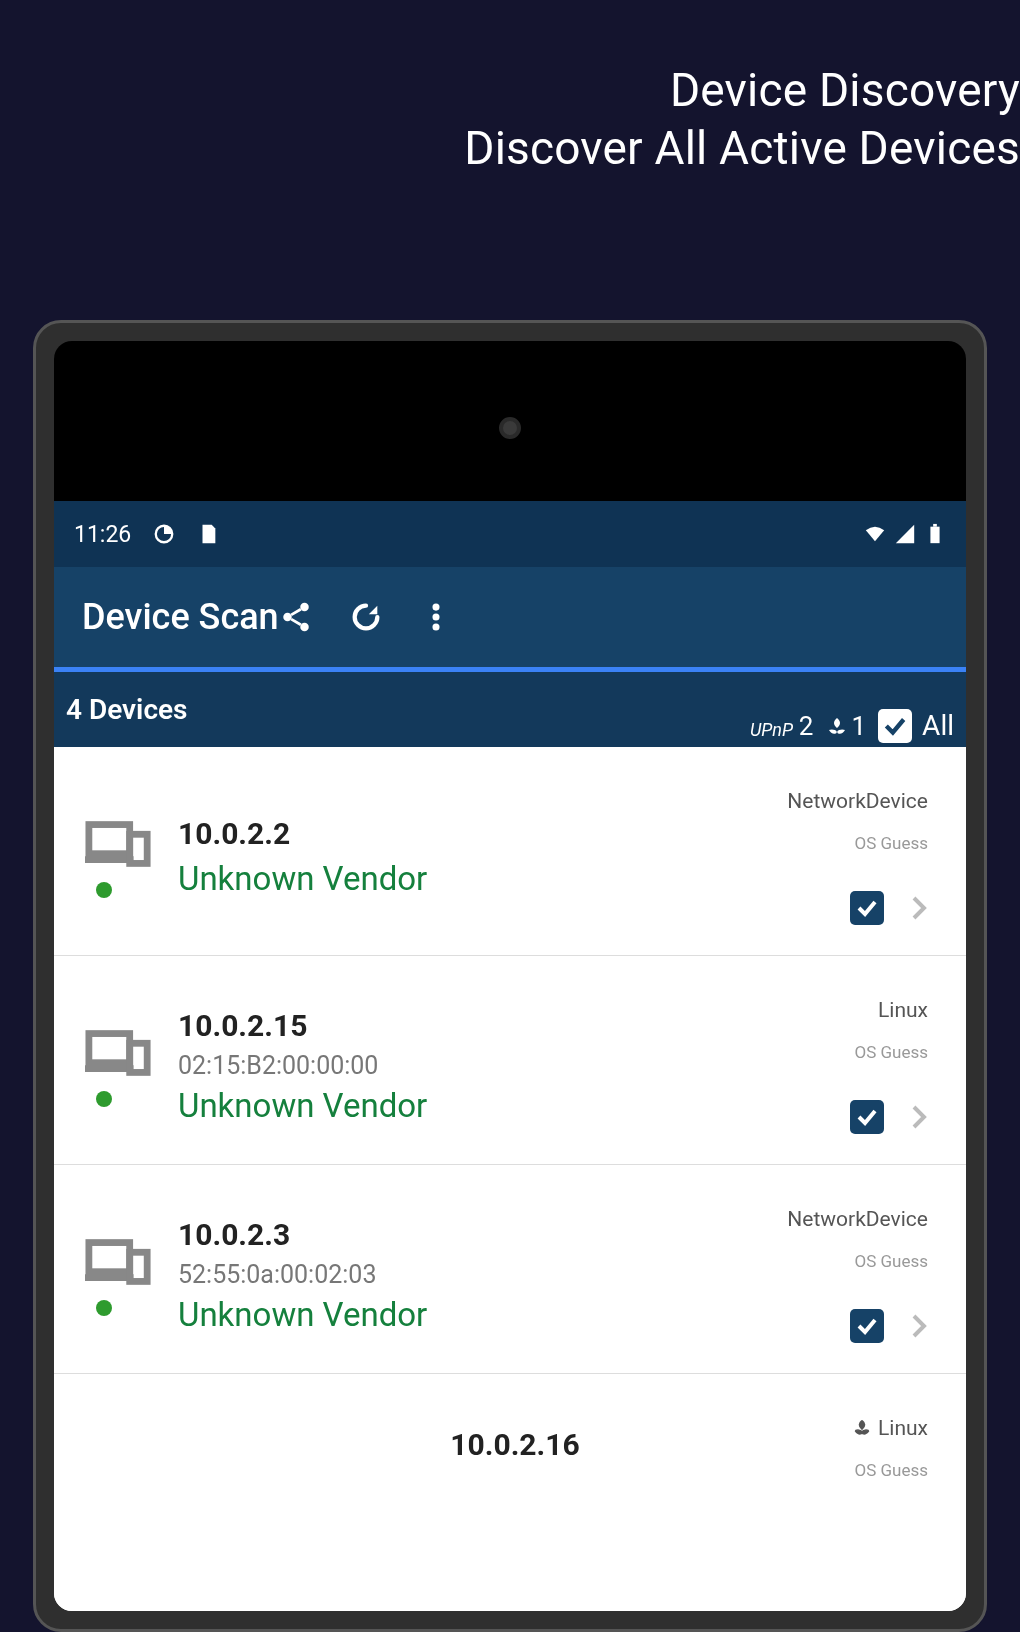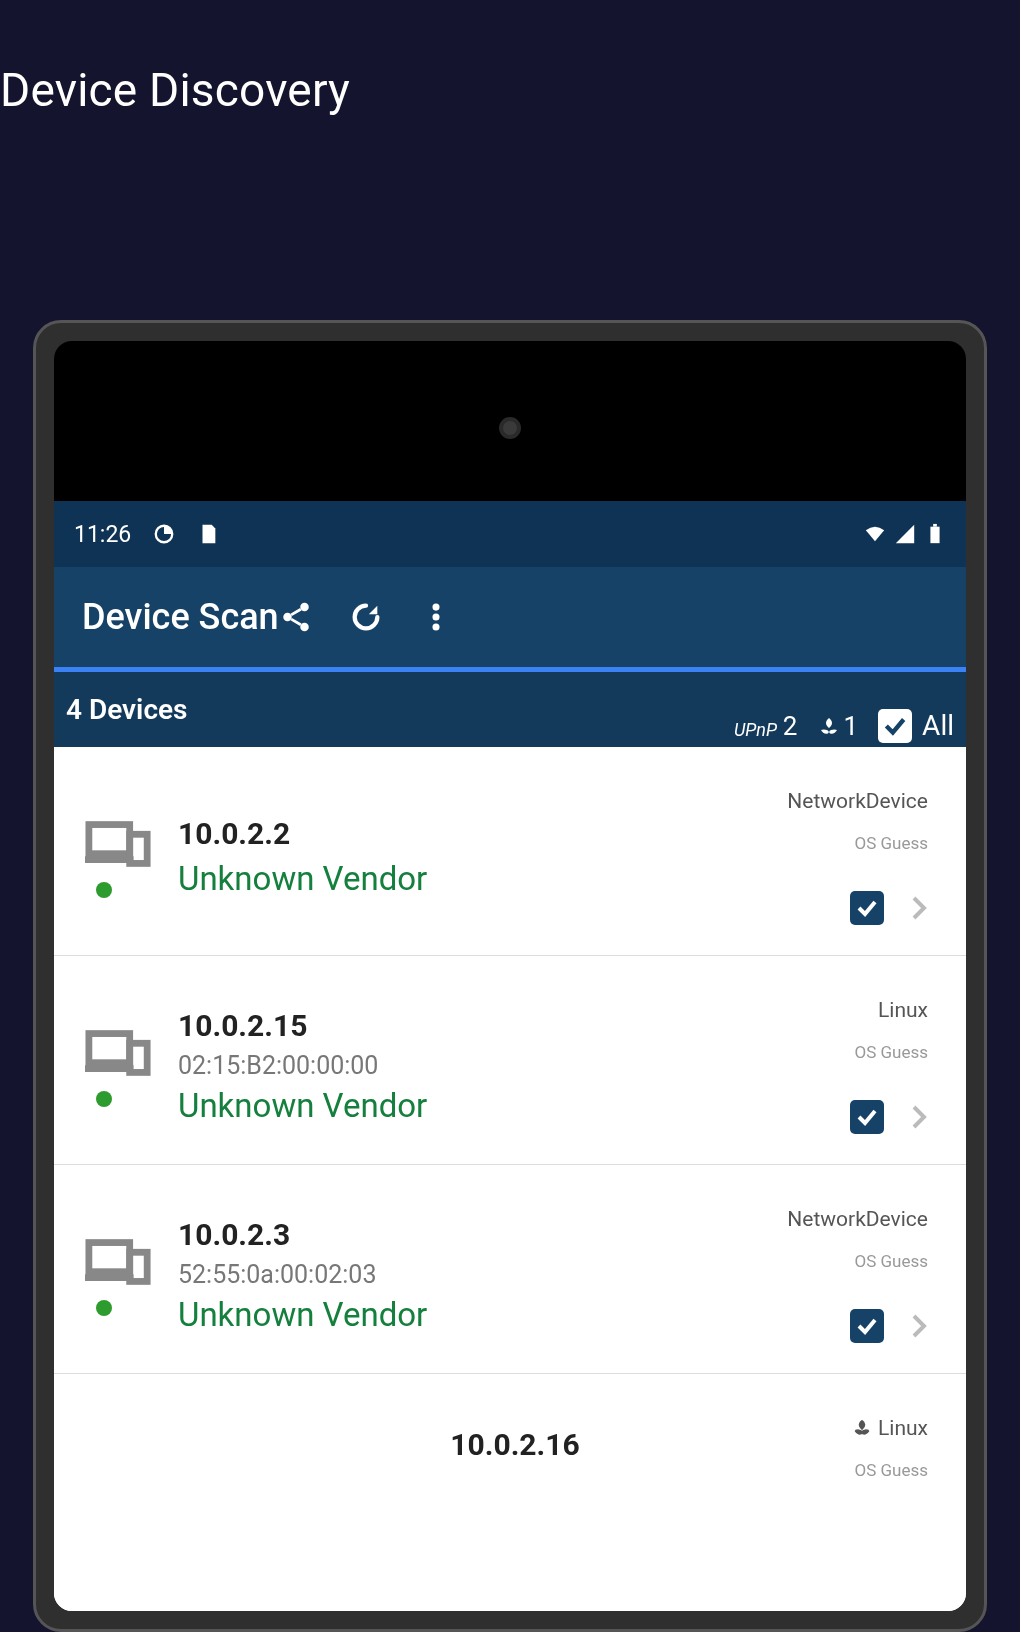--- a/index.html
+++ b/index.html
@@ -1,38 +1,38 @@
 <!DOCTYPE html>
 <html><head>
   <meta charset="utf-8">
   <style>
     * { margin:0; padding:0; box-sizing:border-box; font-family:-apple-system,BlinkMacSystemFont,"Segoe UI",Roboto,Arial,sans-serif; }
     body { background:#14142e; width:1020px; height:1632px; overflow:hidden; position:relative; }
 
-    .promo-text { text-align:left; color:#fff; font-size:46px; font-weight:400; line-height:1.25; padding-top:62px; letter-spacing:0.2px; }
+    .promo-text { text-align:right; color:#fff; font-size:46px; font-weight:400; line-height:1.25; padding-top:62px; letter-spacing:0.2px; }
 
     .tablet { position:absolute; top:320px; left:33px; width:954px; height:1312px; background:#2f2f2f; border-radius:28px; padding:18px; border:3px solid #555; }
     .tablet-inner { background:#000; border-radius:18px; width:100%; height:100%; position:relative; overflow:hidden; }
     .camera { position:absolute; top:76px; left:50%; transform:translateX(-50%); width:22px; height:22px; border-radius:50%; background:#3a3a3a; border:4px solid #2a2a2a; }
 
     .screen { position:absolute; top:160px; left:0; right:0; bottom:0; background:#fff; display:flex; flex-direction:column; }
 
     .status-bar { background:#0f3354; height:66px; display:flex; align-items:center; justify-content:space-between; padding:0 20px; color:#fff; font-size:23px; }
     .status-left { display:flex; align-items:center; gap:22px; }
     .status-right { display:flex; align-items:center; gap:8px; }
     .status-icon { width:22px; height:22px; fill:#fff; display:inline-block; }
 
     .app-bar { background:#164267; height:100px; display:flex; align-items:center; justify-content:flex-start; padding:0 28px; color:#fff; }
     .app-title { font-size:36px; font-weight:500; }
     .app-actions { display:flex; align-items:center; gap:36px; }
     .app-action-btn { width:34px; height:34px; fill:#fff; cursor:pointer; }
 
     .summary-bar { background:#13395b; height:80px; display:flex; align-items:center; justify-content:space-between; padding:0 12px; color:#fff; border-top:5px solid #3b82f6; }
     .summary-title { font-size:28px; font-weight:600; }
-    .summary-right { display:flex; align-items:center; gap:20px; font-size:24px;margin-top:32px; }
+    .summary-right { display:flex; align-items:center; gap:12px; font-size:24px;margin-top:32px; }
     .upnp-label { font-size:18px; font-style:italic; position:relative; top:1px; }
     .upnp-count,.bonjour-count { font-size:26px; }
     .bonjour-svg { width:24px; height:24px; fill:#fff; display:inline-block; vertical-align:middle; margin-right:2px; }
     .all-check-wrap { display:flex; align-items:center; gap:10px; }
     .check-all-box { width:34px; height:34px; background:#fff; border-radius:5px; display:flex; align-items:center; justify-content:center; cursor:pointer; }
     .check-all-box svg { width:26px; height:26px; stroke:#164267; stroke-width:4; fill:none; }
     .all-label { font-size:28px; }
 
     .device-list { flex:1; background:#fff; overflow:hidden; }
     .device-row { display:flex; align-items:center; padding:30px 22px 30px 22px; border-bottom:1px solid #ddd;margin-top:12px; }
@@ -53,20 +53,21 @@
     .chevron svg { width:100%; height:100%; stroke:#bbb; stroke-width:4; fill:none; }
     .device-row.partial { border-bottom:none;text-align:center; }
     .device-row.partial .device-right-col .dev-os-guess { margin-bottom:0; }
     .linux-mini-icon { width:20px; height:20px; stroke:#555; fill:none; stroke-width:2; display:inline-block; vertical-align:middle; margin-right:6px; }
   </style>
 </head>
 <body>
 
 <div class="promo-text">
   <div>Device Discovery</div>
+  <div>Discover All Active Devices</div>
 </div>
 
 <div class="tablet">
   <div class="tablet-inner">
     <div class="camera"></div>
     <div class="screen">
 
       <div class="status-bar">
         <div class="status-left">
           <span>11:26</span>

